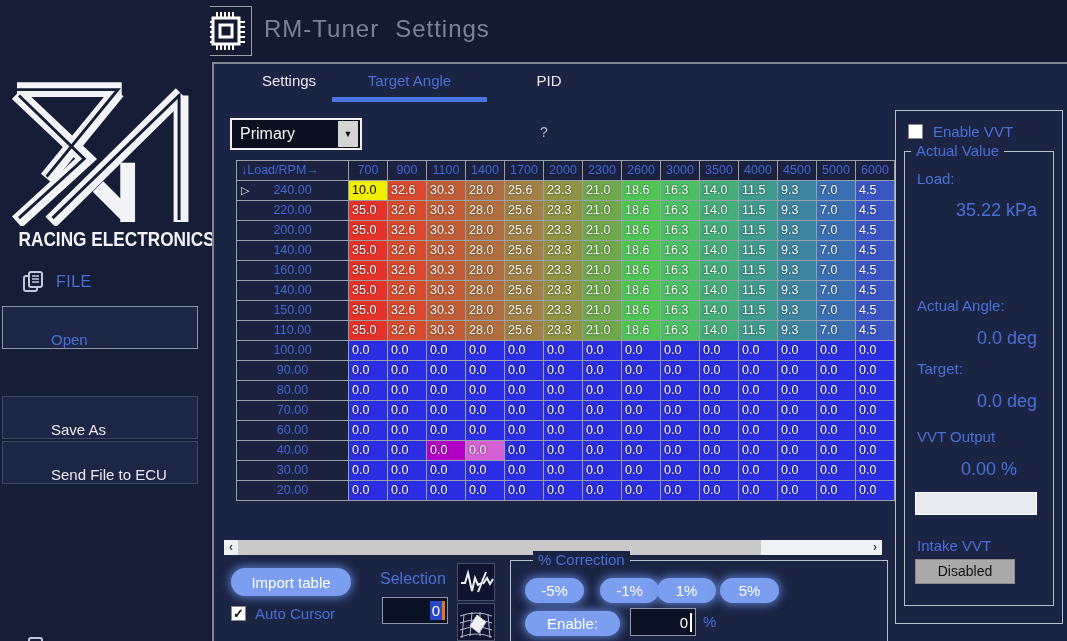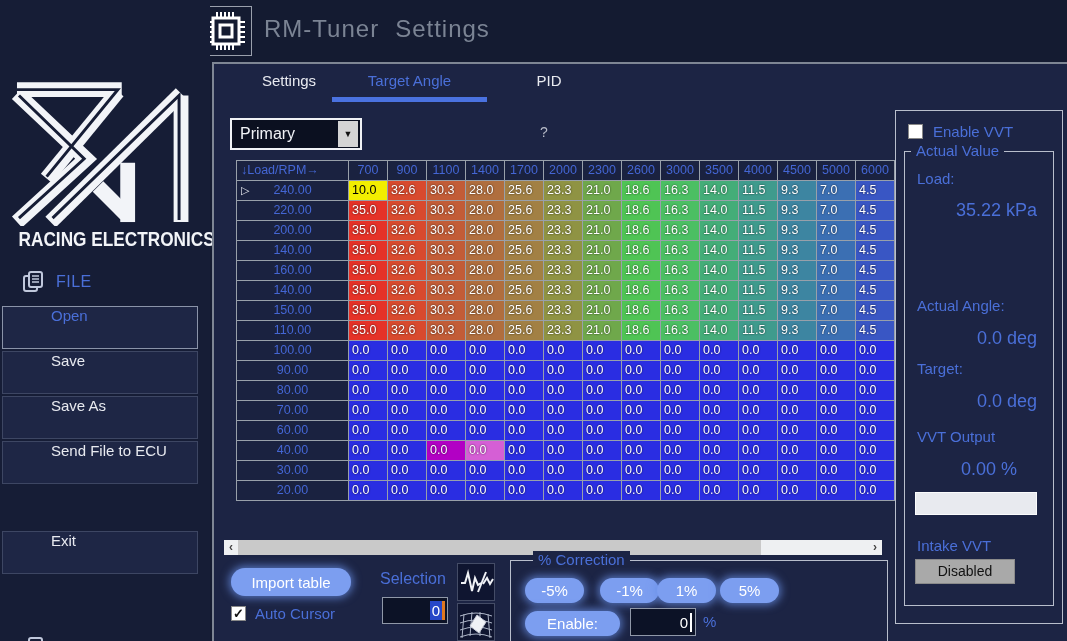--- a/index.html
+++ b/index.html
@@ -15,21 +15,21 @@
   
   #sidebar { position:absolute; left:0; top:0; width:210px; height:641px; background:#161d36; }
   #rm-logo { position:absolute; left:0px; top:58px; width:200px; height:168px; }
   #brand { position:absolute; left:0; top:227px; width:206px; text-align:center; color:#f2f4f8;
            font-size:21px; font-weight:bold; transform:scaleX(0.82); letter-spacing:0px; white-space:nowrap; }
   .menu-section { position:absolute; left:0; width:210px; height:40px; display:flex; align-items:center; }
   .menu-section .mi-icon { margin-left:22px; width:22px; height:24px; }
   .menu-section .mi-label { margin-left:12px; font-size:16px; color:#e8eaf0; letter-spacing:0.5px; }
   .menu-section.accent .mi-label { color:#4a6fd8; }
   .menu-item { position:absolute; left:2px; width:196px; height:43px; background:#1e2645;
-               border:1px solid #3d4663; display:flex; align-items:flex-start; }
+               border:1px solid #3d4663; display:flex; align-items:flex-end; }
   .menu-item .mi-label { margin-left:48px; font-size:15px; color:#e8eaf0; }
   .menu-item.selected { border-color:#8a93a8; }
   .menu-item.selected .mi-label { color:#4a6fd8; }
   
   #content { position:absolute; left:212px; top:62px; width:855px; height:579px;
              background:#1c2444; border-top:2px solid #7e8694; border-left:2px solid #7e8694; }
   .tab { position:absolute; top:8px; text-align:center; font-size:15px; color:#e8eaf0; cursor:default; }
   .tab.active { color:#4a6fd8; }
   #tab-underline { position:absolute; left:118px; top:33px; width:155px; height:5px; background:#4a72e0; }
   
@@ -163,31 +163,25 @@
         <line x1="10" y1="6" x2="17" y2="6" stroke="#c0c8dc" stroke-width="1.5"></line>
         <line x1="10" y1="9" x2="17" y2="9" stroke="#c0c8dc" stroke-width="1.5"></line>
         <line x1="10" y1="12" x2="17" y2="12" stroke="#c0c8dc" stroke-width="1.5"></line>
       </svg>
       <span class="mi-label">FILE</span>
     </div>
 
     <div class="menu-item selected" style="top:306px;">
       <span class="mi-label">Open</span>
     </div>
-    <div class="menu-item" style="top:351px;">
-      <span class="mi-label">Save</span>
-    </div>
     <div class="menu-item" style="top:396px;">
       <span class="mi-label">Save As</span>
     </div>
     <div class="menu-item" style="top:441px;">
       <span class="mi-label">Send File to ECU</span>
-    </div>
-    <div class="menu-item" style="top:531px;">
-      <span class="mi-label">Exit</span>
     </div>
 
     <div class="menu-section" style="top:628px;">
       <svg class="mi-icon" viewBox="0 0 22 24">
         <rect x="2" y="6" width="13" height="15" rx="2" fill="none" stroke="#c0c8dc" stroke-width="2"></rect>
         <rect x="7" y="2" width="13" height="15" rx="2" fill="#161d36" stroke="#c0c8dc" stroke-width="2"></rect>
       </svg>
       <span class="mi-label">TOOLS</span>
     </div>
   </div>

